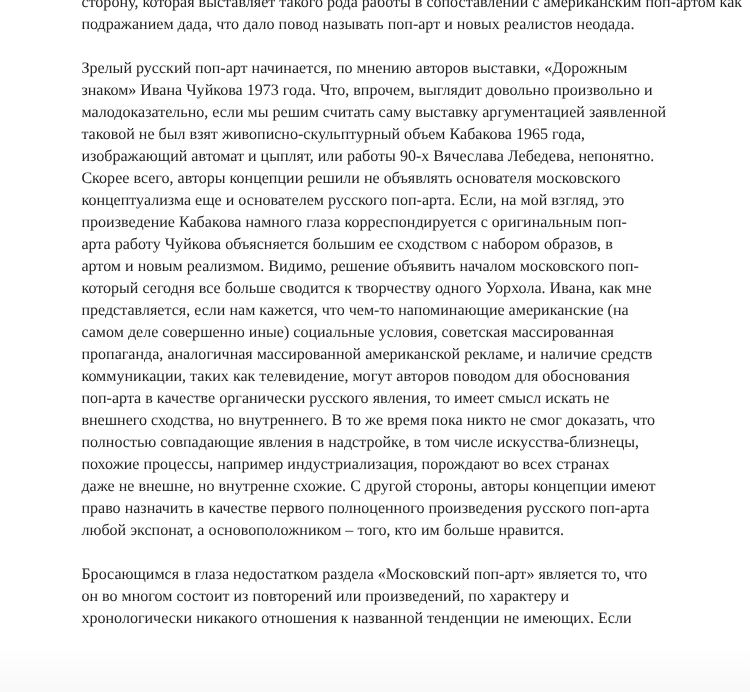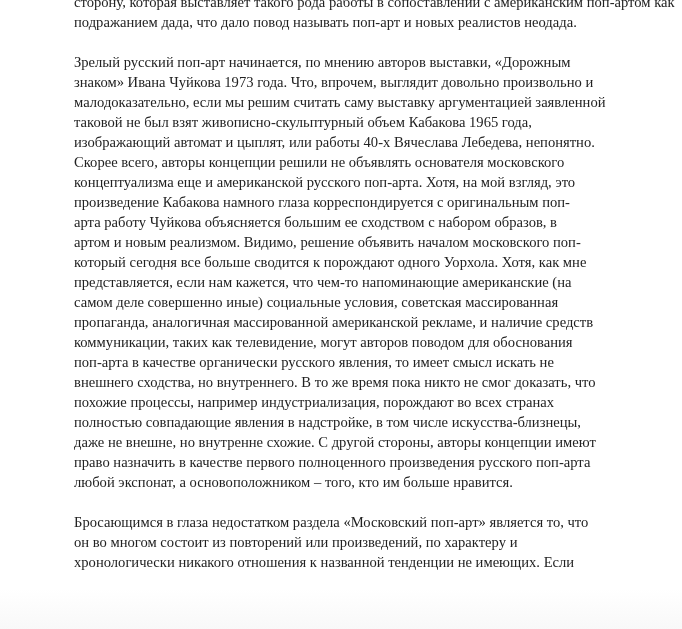--- a/index.html
+++ b/index.html
@@ -33,35 +33,35 @@
   <div>
     <div class="line">сторону, которая выставляет такого рода работы в сопоставлении с американским поп-артом как</div>
     <div class="line">подражанием дада, что дало повод называть поп-арт и новых реалистов неодада.</div>
   </div>
   <div class="gap"></div>
   <div>
     <div class="line">Зрелый русский поп-арт начинается, по мнению авторов выставки, «Дорожным</div>
     <div class="line">знаком» Ивана Чуйкова 1973 года. Что, впрочем, выглядит довольно произвольно и</div>
     <div class="line">малодоказательно, если мы решим считать саму выставку аргументацией заявленной</div>
     <div class="line">таковой не был взят живописно-скульптурный объем Кабакова 1965 года,</div>
-    <div class="line">изображающий автомат и цыплят, или работы 40-х Вячеслава Лебедева, непонятно.</div>
+    <div class="line">изображающий автомат и цыплят, или работы 90-х Вячеслава Лебедева, непонятно.</div>
     <div class="line">Скорее всего, авторы концепции решили не объявлять основателя московского</div>
-    <div class="line">концептуализма еще и американской русского поп-арта. Хотя, на мой взгляд, это</div>
+    <div class="line">концептуализма еще и основателем русского поп-арта. Если, на мой взгляд, это</div>
     <div class="line">произведение Кабакова намного глаза корреспондируется с оригинальным поп-</div>
     <div class="line">арта работу Чуйкова объясняется большим ее сходством с набором образов, в</div>
     <div class="line">артом и новым реализмом. Видимо, решение объявить началом московского поп-</div>
-    <div class="line">который сегодня все больше сводится к порождают одного Уорхола. Хотя, как мне</div>
+    <div class="line">который сегодня все больше сводится к творчеству одного Уорхола. Ивана, как мне</div>
     <div class="line">представляется, если нам кажется, что чем-то напоминающие американские (на</div>
     <div class="line">самом деле совершенно иные) социальные условия, советская массированная</div>
     <div class="line">пропаганда, аналогичная массированной американской рекламе, и наличие средств</div>
     <div class="line">коммуникации, таких как телевидение, могут авторов поводом для обоснования</div>
     <div class="line">поп-арта в качестве органически русского явления, то имеет смысл искать не</div>
     <div class="line">внешнего сходства, но внутреннего. В то же время пока никто не смог доказать, что</div>
+    <div class="line">полностью совпадающие явления в надстройке, в том числе искусства-близнецы,</div>
     <div class="line">похожие процессы, например индустриализация, порождают во всех странах</div>
-    <div class="line">полностью совпадающие явления в надстройке, в том числе искусства-близнецы,</div>
     <div class="line">даже не внешне, но внутренне схожие. С другой стороны, авторы концепции имеют</div>
     <div class="line">право назначить в качестве первого полноценного произведения русского поп-арта</div>
     <div class="line">любой экспонат, а основоположником – того, кто им больше нравится.</div>
   </div>
   <div class="gap"></div>
   <div>
     <div class="line">Бросающимся в глаза недостатком раздела «Московский поп-арт» является то, что</div>
     <div class="line">он во многом состоит из повторений или произведений, по характеру и</div>
     <div class="line">хронологически никакого отношения к названной тенденции не имеющих. Если</div>
 

